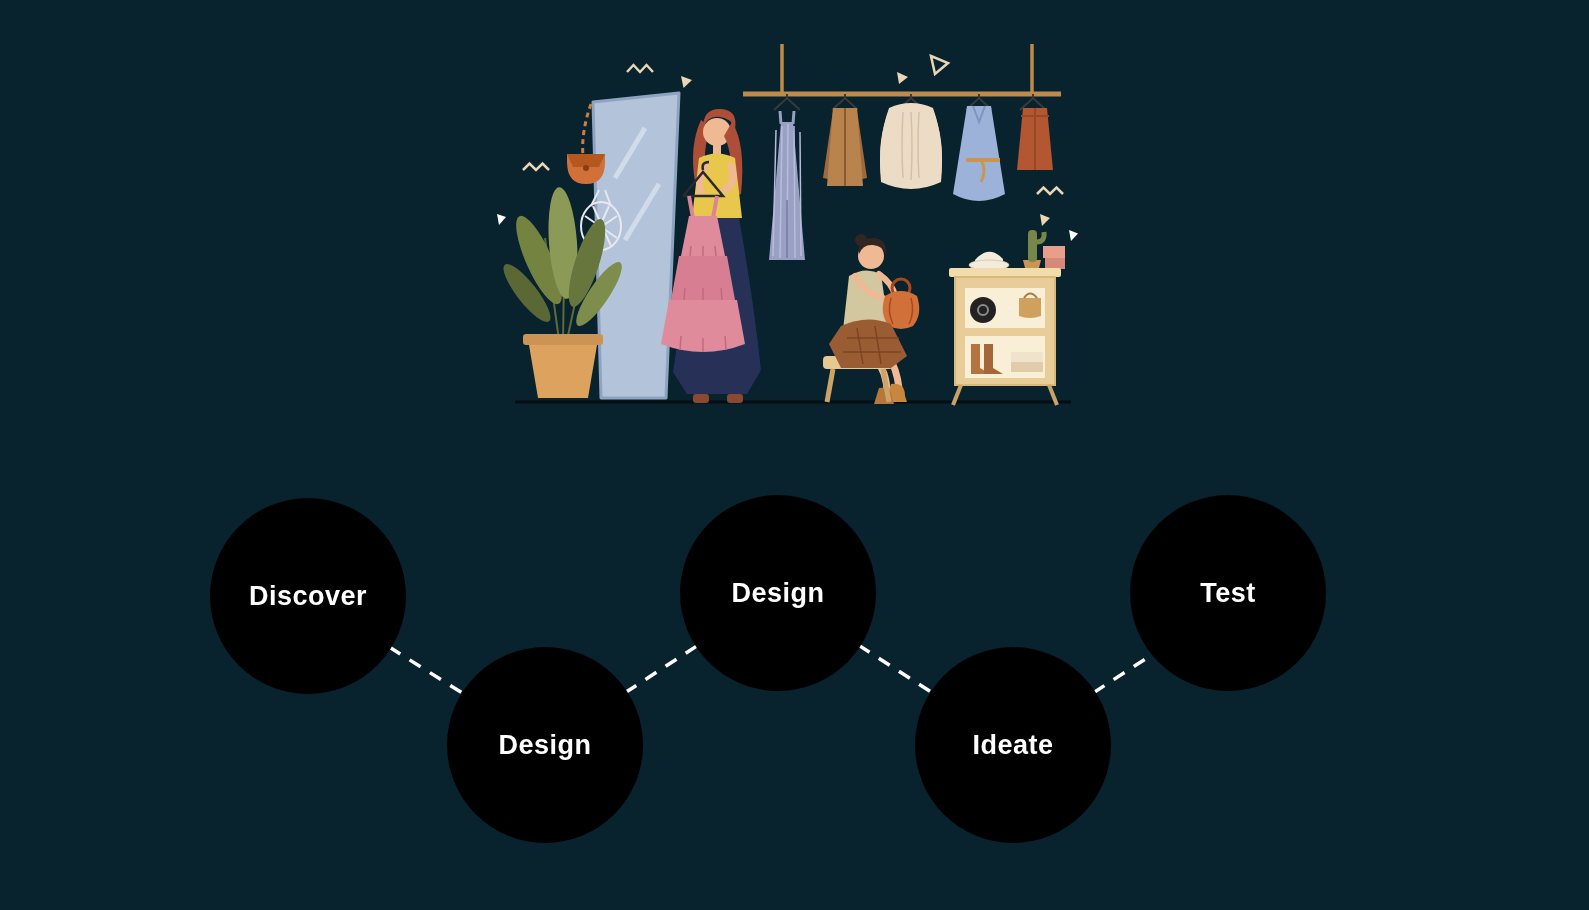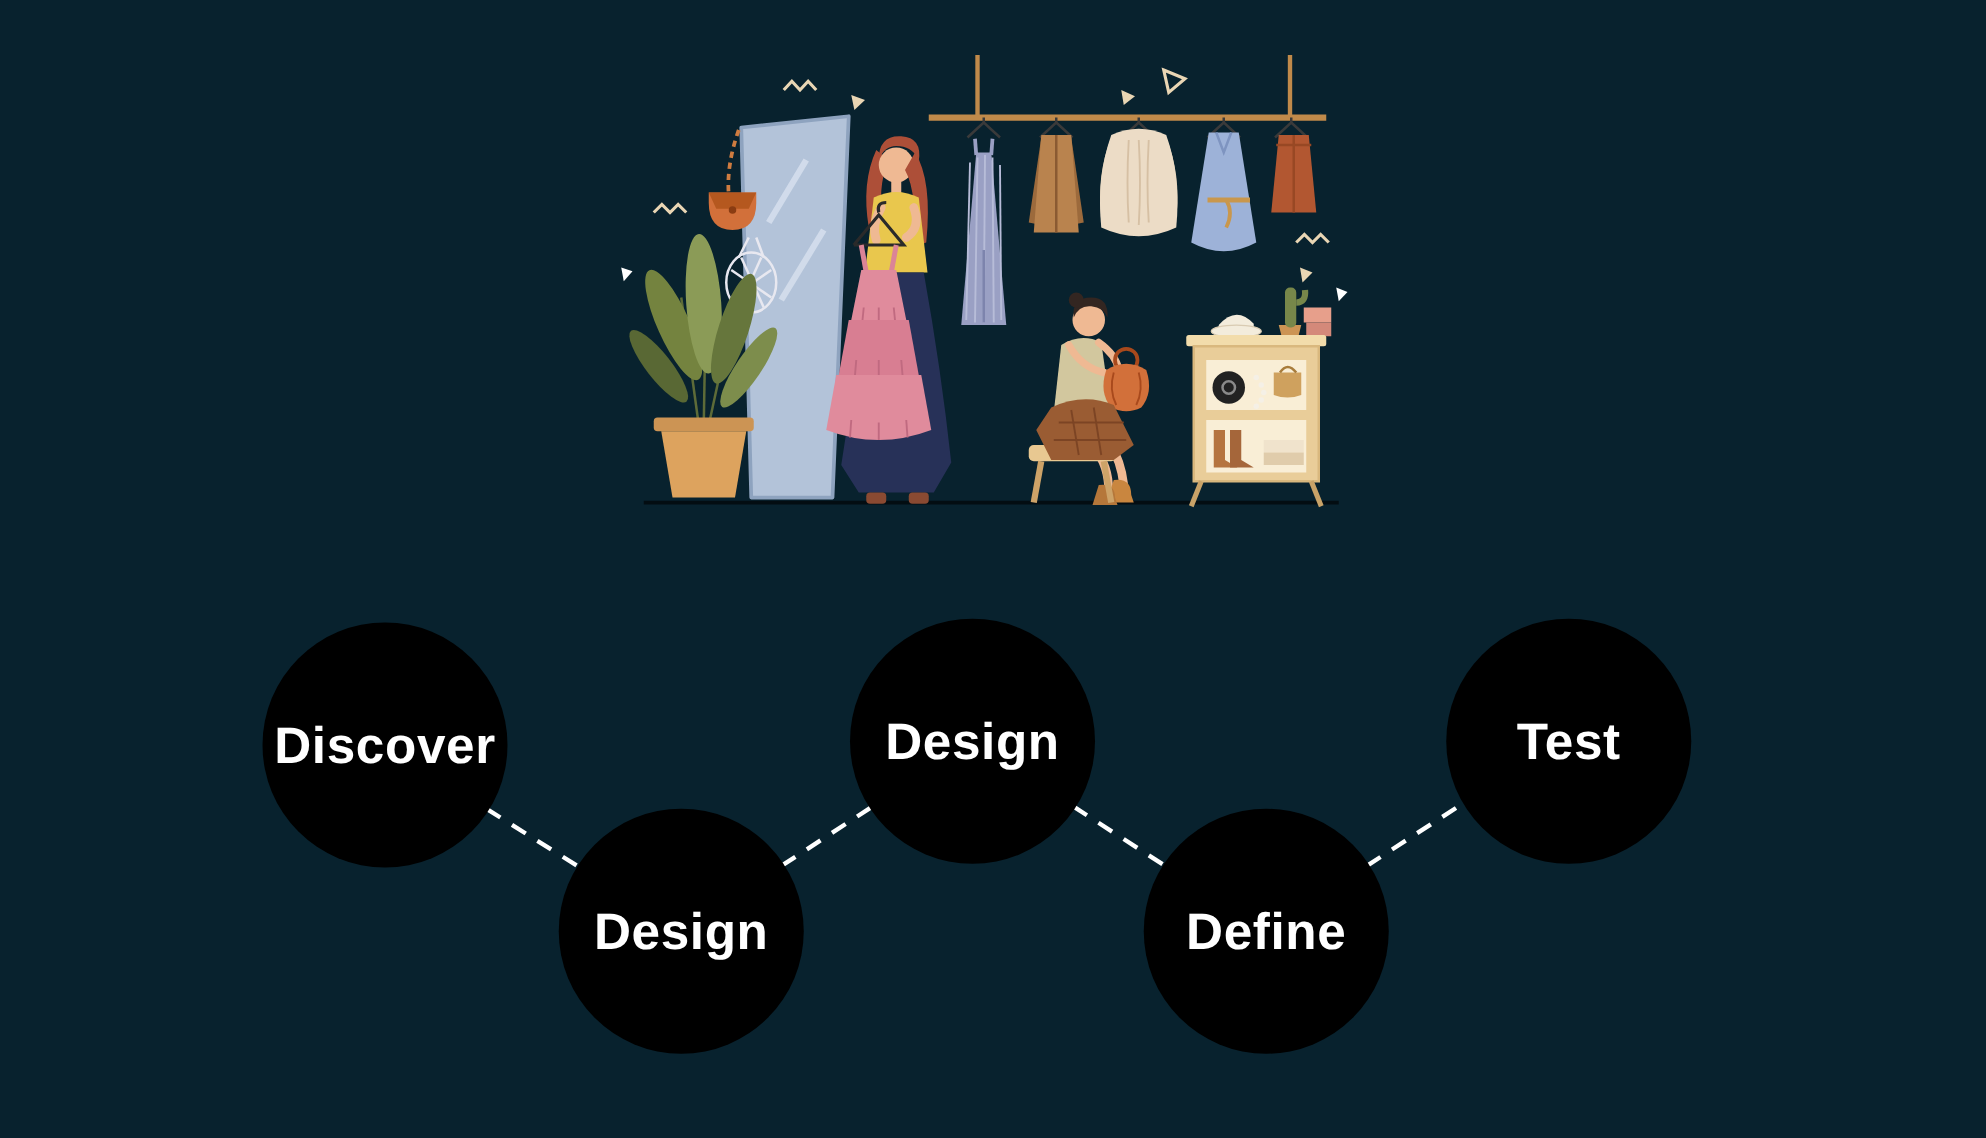--- a/index.html
+++ b/index.html
@@ -11,27 +11,27 @@
   .stage{position:absolute;inset:0;}
   .illustration{position:absolute;left:487px;top:8px;width:600px;height:400px;}
   .connector-svg{position:absolute;inset:0;width:1589px;height:910px;z-index:1;pointer-events:none;}
   .connector{stroke:var(--connector-color,#ffffff);stroke-width:3.5;stroke-dasharray:13 11;fill:none;}
   .step{
     position:absolute;width:196px;height:196px;border-radius:50%;
     background:var(--circle-color,#000000);
     display:flex;align-items:center;justify-content:center;z-index:2;
   }
   .step-label{
-    color:var(--label-color,#ffffff);font-size:41px;font-weight:700;letter-spacing:.5px;
+    color:var(--label-color,#ffffff);font-size:27px;font-weight:700;letter-spacing:.5px;
   }
   .step-1{left:210px;top:498px;}
   .step-2{left:447px;top:647px;}
   .step-3{left:680px;top:495px;}
   .step-4{left:915px;top:647px;}
-  .step-5{left:1157px;top:495px;}
+  .step-5{left:1130px;top:495px;}
 </style>
 </head>
 <body>
 
 <div class="stage">
 
   <div class="illustration">
     <svg viewBox="0 0 600 400" width="600" height="400">
 
       <line x1="28" y1="394" x2="584" y2="394" stroke="rgba(0,0,0,0.6)" stroke-width="3"></line>
@@ -273,19 +273,19 @@
   <div class="step step-1">
     <span class="step-label">Discover</span>
   </div>
   <div class="step step-2">
     <span class="step-label">Design</span>
   </div>
   <div class="step step-3">
     <span class="step-label">Design</span>
   </div>
   <div class="step step-4">
-    <span class="step-label">Define</span>
+    <span class="step-label">Ideate</span>
   </div>
   <div class="step step-5">
     <span class="step-label">Test</span>
   </div>
 
 </div>
 
 </body></html>

